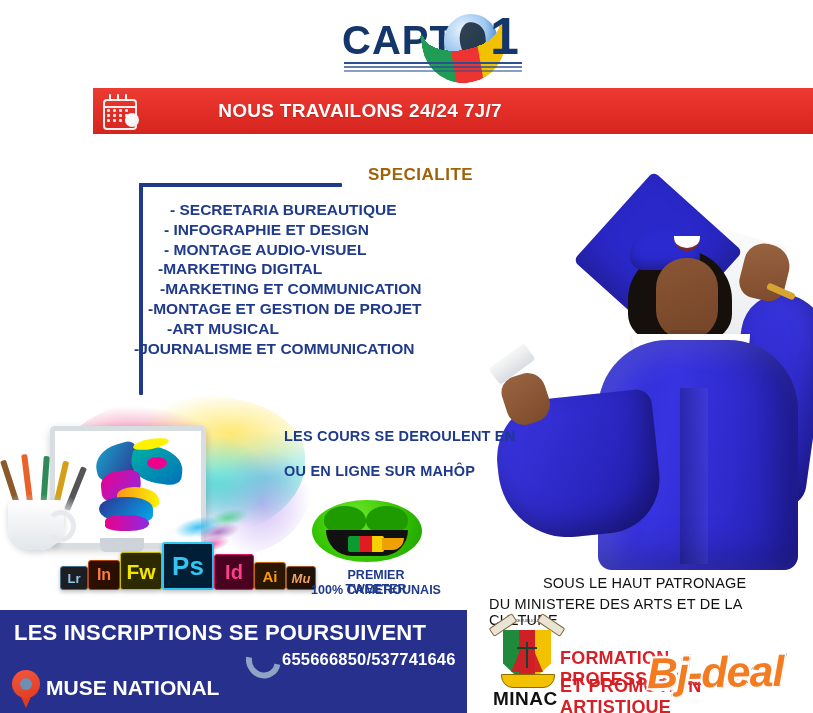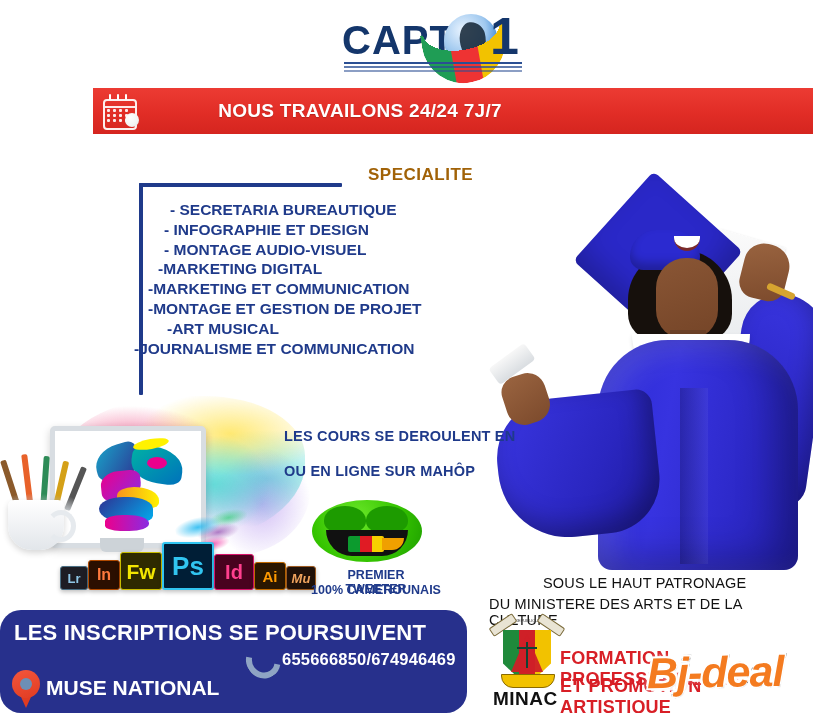--- a/index.html
+++ b/index.html
@@ -87,21 +87,21 @@
     list-style:none;color:#1f3a8a;font-weight:bold;font-size:15.5px;
     line-height:1.28;white-space:nowrap;
   }
   .spec-list{margin:0;padding:0;}
   .ind-0{margin-left:24px}
   .ind-1{margin-left:18px}
   .ind-2{margin-left:18px}
   .ind-3{margin-left:20px}
   .ind-4{margin-left:8px}
   .ind-5{margin-left:12px}
-  .ind-6{margin-left:2px}
+  .ind-6{margin-left:14px}
   .ind-7{margin-left:2px}
   .ind-8{margin-left:21px}
   .ind-9{margin-left:-12px}
 
   
   .grad{position:absolute;left:480px;top:188px;width:333px;height:382px;}
   .g-cap{
     position:absolute;left:118px;top:8px;width:120px;height:120px;
     background:#2a28c8;transform:rotate(42deg);border-radius:6px;
     box-shadow:inset -14px -14px 28px rgba(0,0,0,.22);
@@ -268,21 +268,20 @@
   .tw-flag i:nth-child(2){background:#e01b24}
   .tw-flag i:nth-child(3){background:#f7d000}
   .tw-smilehl{position:absolute;right:4px;top:8px;width:22px;height:12px;background:#f0a000;border-radius:0 0 16px 0;}
   .tw-cap1{position:absolute;left:316px;top:568px;width:120px;text-align:center;font-size:12.5px;font-weight:bold;color:#1f3a8a;}
   .tw-cap2{position:absolute;left:310px;top:583px;width:132px;text-align:center;font-size:12.5px;font-weight:bold;color:#1f3a8a;}
 
   
   .footer{
     position:absolute;left:0px;top:610px;width:467px;height:103px;
     background:#27308c;
-    border-radius:21px;
   }
   .f-title{
     position:absolute;left:14px;top:10px;color:#fff;font-weight:bold;font-size:22px;letter-spacing:.2px;
   }
   .pin{position:absolute;left:12px;top:60px;width:28px;height:38px;}
   .pin-head{
     position:absolute;left:0;top:0;width:28px;height:28px;border-radius:50% 50% 50% 50%;
     background:linear-gradient(160deg,#f4563c,#e03c22);
   }
   .pin-tip{
@@ -484,21 +483,21 @@
     <div class="pin">
       <span class="pin-tip"></span>
         <span class="pin-head"></span>
         <span class="pin-dot"></span>
     </div>
     <div class="f-place">MUSE NATIONAL</div>
   </div>
   <div class="phone-icon">
       <span class="h"></span>
     </div>
-  <div class="f-phone">655666850/674946469</div>
+  <div class="f-phone">655666850/537741646</div>
 
   <div class="pat-1">SOUS LE HAUT PATRONAGE</div>
   <div class="pat-2">DU MINISTERE DES ARTS ET DE LA CULTURE</div>
 
   <div class="minac">
     <span class="minac-top">REPUBLIQUE</span>
     <span class="fasces l"></span>
     <span class="fasces r"></span>
     <span class="shield"></span>
     <span class="shield-tri"></span>

